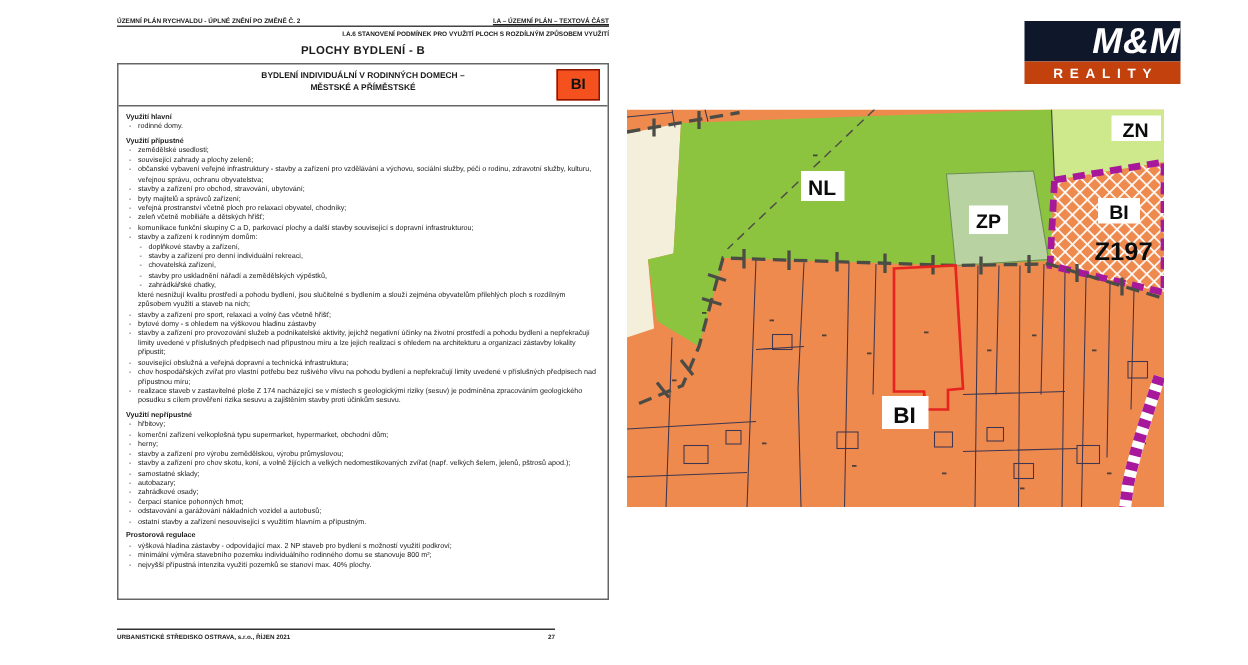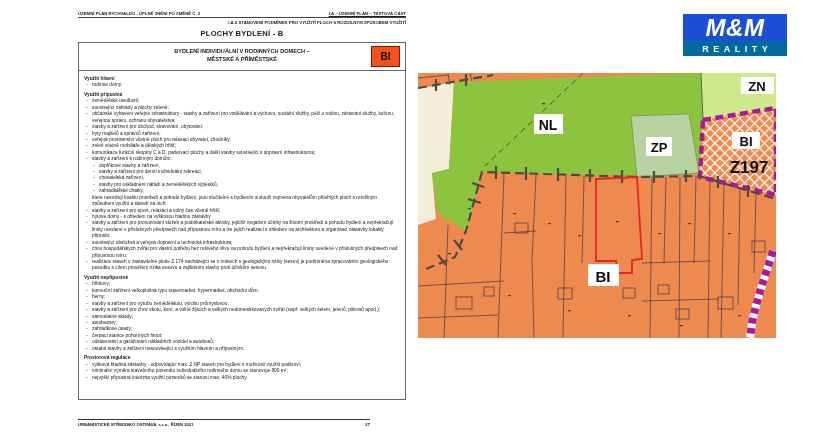--- a/index.html
+++ b/index.html
@@ -25,23 +25,23 @@
   .sec-title{font-weight:bold;margin-top:3.2px;}
   .item{position:relative;padding-left:8px;}
   .item::before{content:"-";position:absolute;left:2px;}
   .item.sub{padding-left:15px;}
   .item.sub::before{left:9px;}
   .item.cont::before{content:"";}
   .doc-footer{position:absolute;left:78px;top:419px;width:292px;border-top:0.9px solid #333;
     font-size:4.2px;font-weight:bold;display:flex;justify-content:space-between;padding-top:2px;color:#222;}
   
   .logo{position:absolute;left:683px;top:14px;width:104px;}
-  .logo-red{height:27px;background:#1d4ed8;display:flex;align-items:center;justify-content:center;}
+  .logo-red{height:27px;background:#0f172a;display:flex;align-items:center;justify-content:flex-end;}
   .logo-mm{color:#fff;font-weight:bold;font-style:italic;font-size:24px;letter-spacing:.5px;}
-  .logo-blue{height:15px;background:#0369a1;display:flex;align-items:center;justify-content:center;}
+  .logo-blue{height:15px;background:#c2410c;display:flex;align-items:center;justify-content:center;}
   .logo-reality{color:#fff;font-weight:bold;font-size:9px;letter-spacing:4.5px;text-indent:4.5px;}
   
   .map{position:absolute;left:418px;top:73px;width:358px;height:265px;}
   .map svg{display:block;}
   .map text{font-family:"Liberation Sans",sans-serif;font-weight:bold;fill:#0c0c0c;}
 </style>
 </head>
 <body>
 
 <div class="doc">

